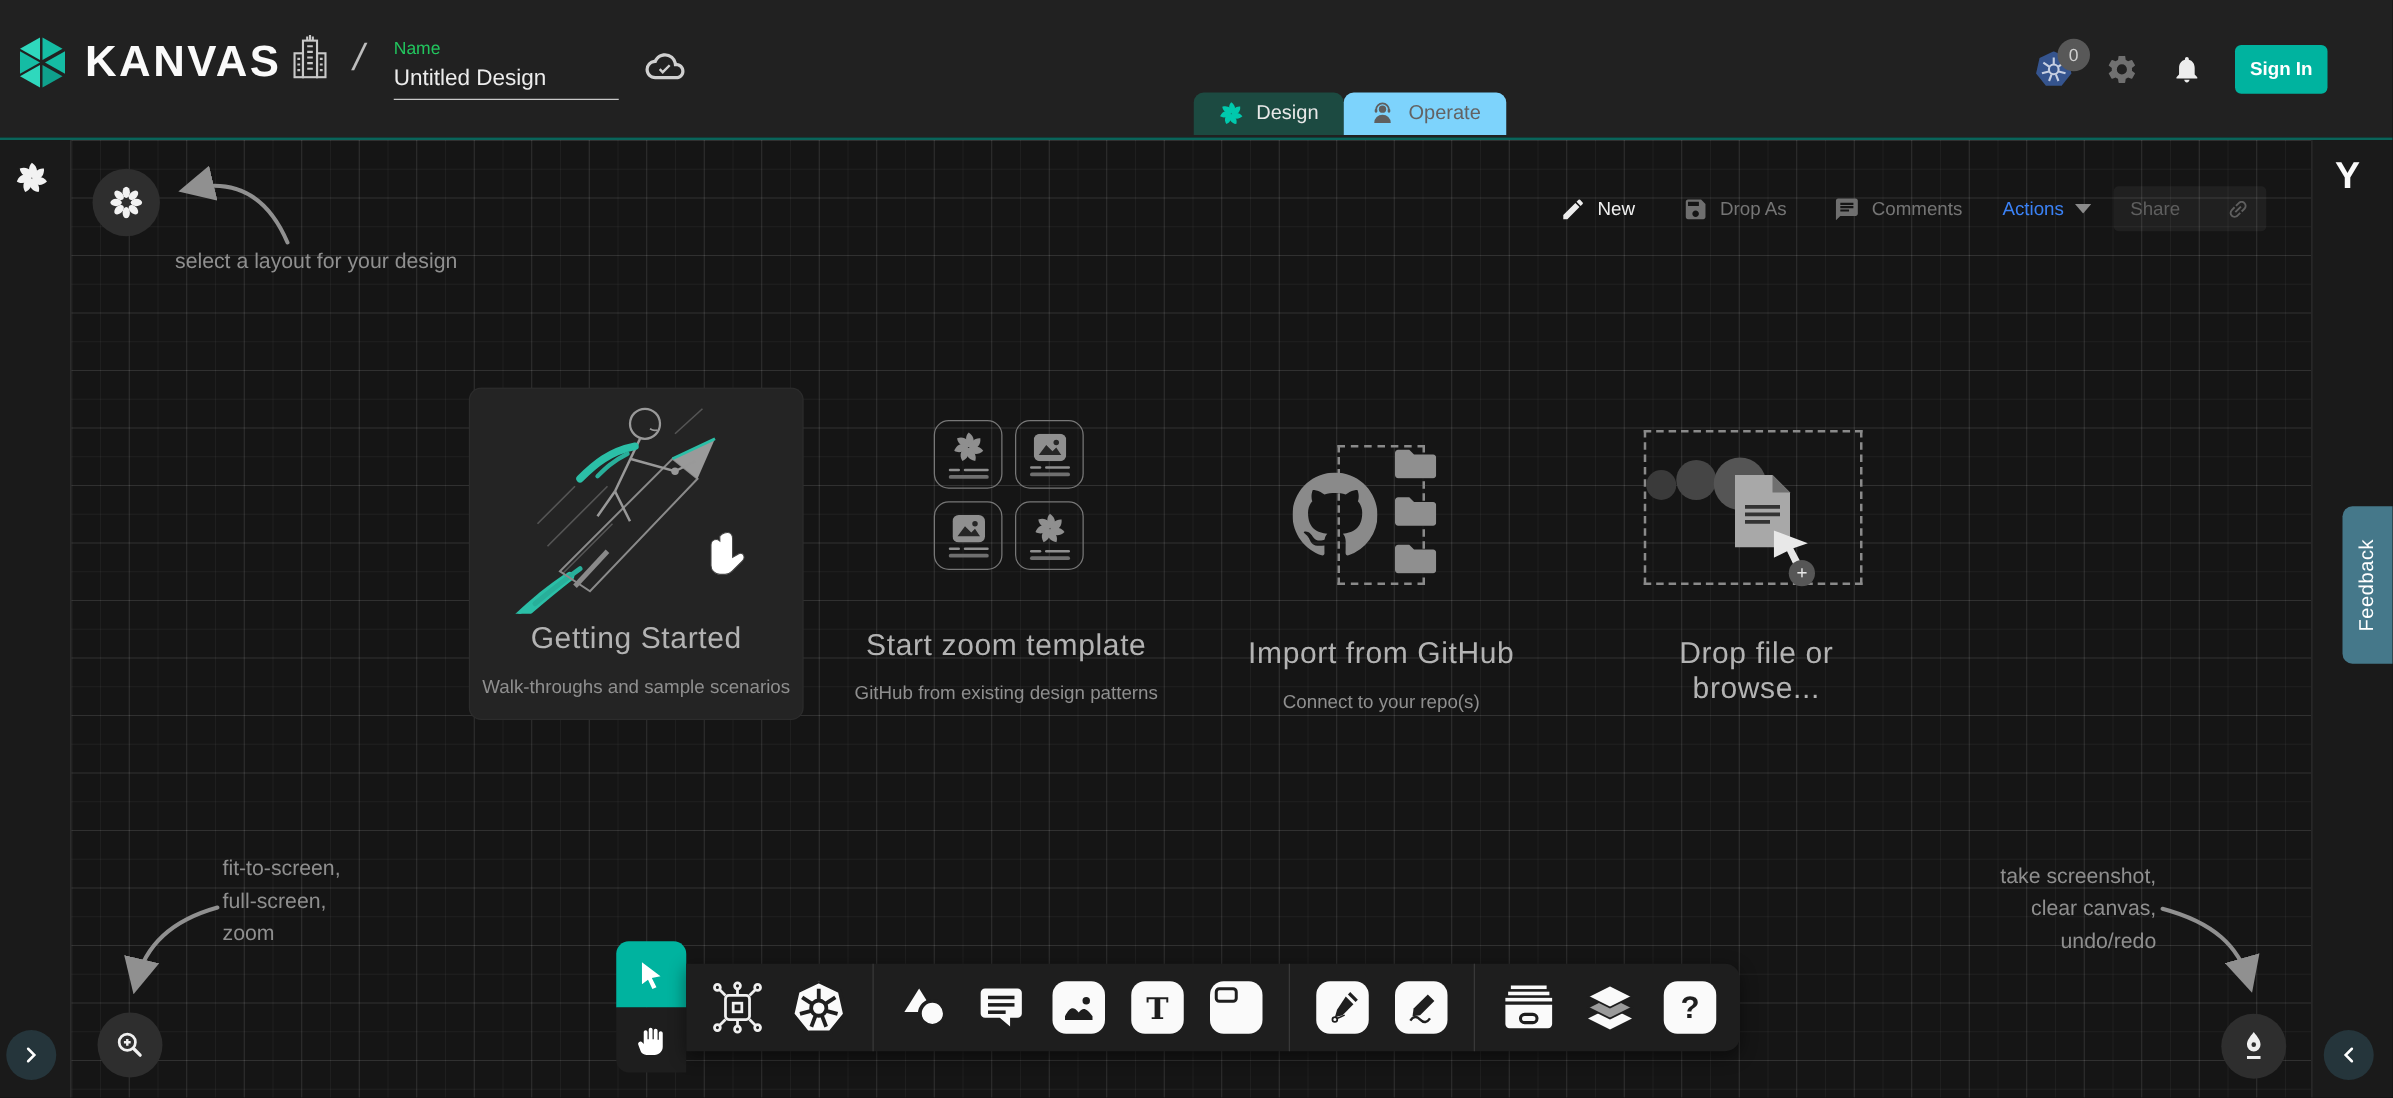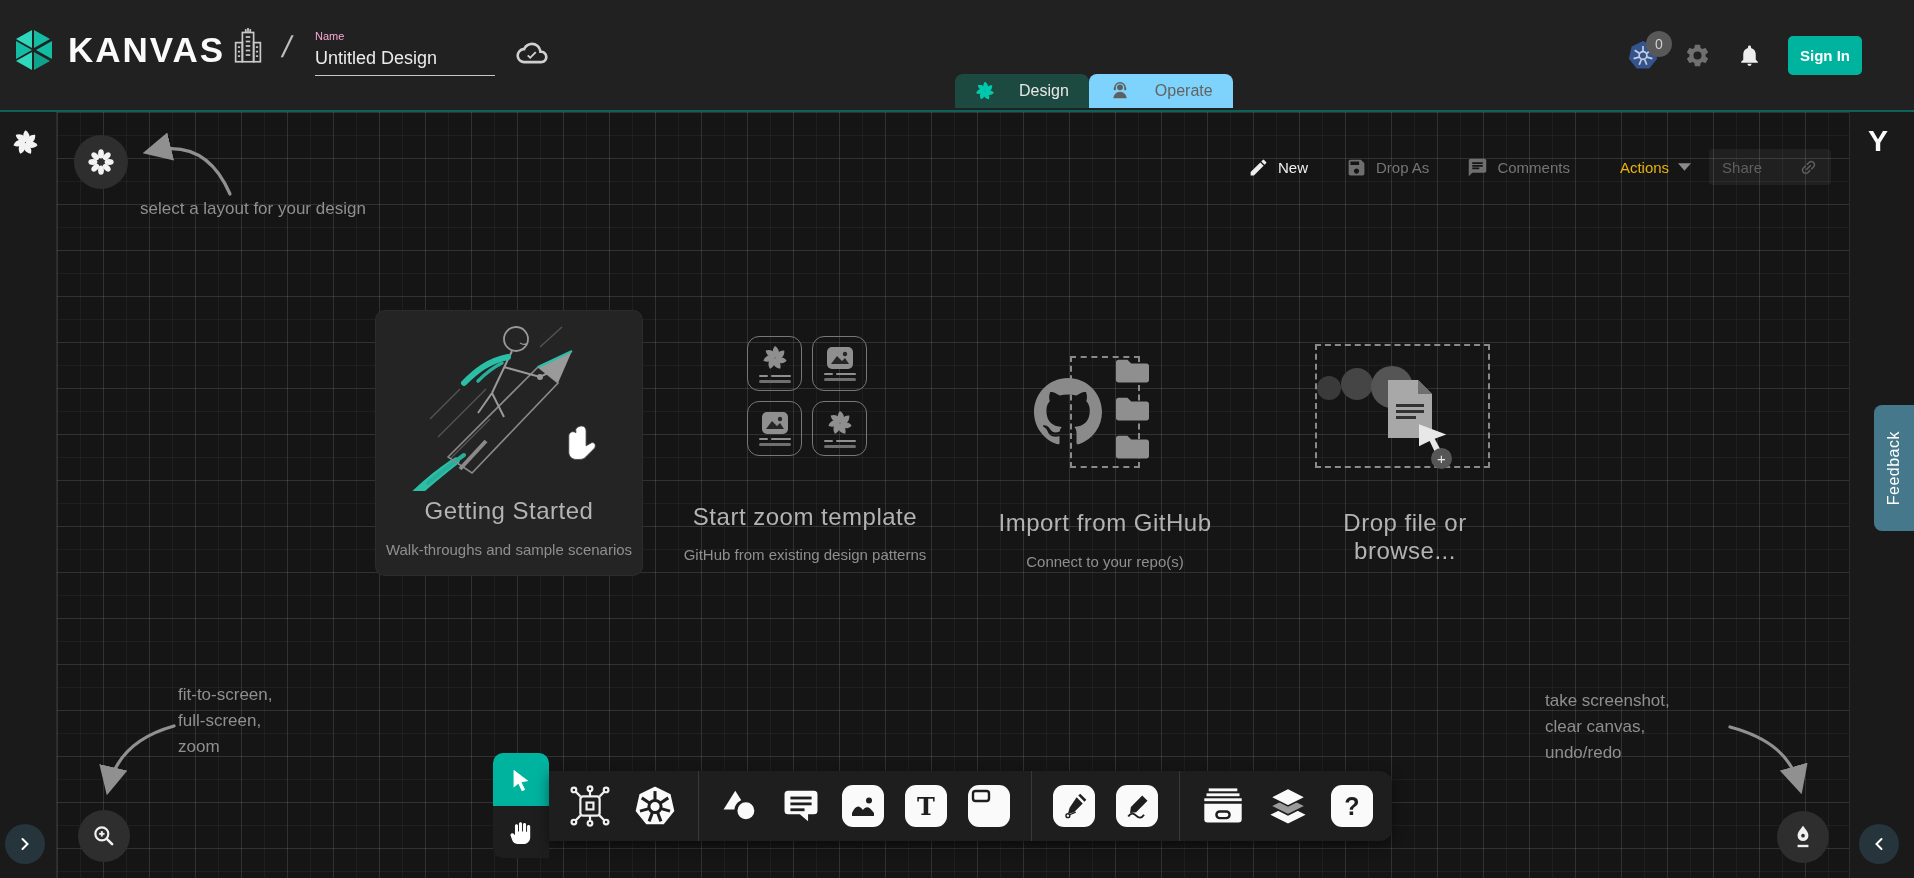--- a/index.html
+++ b/index.html
@@ -18,27 +18,27 @@
     font-family:"Liberation Sans",sans-serif;-webkit-font-smoothing:antialiased}
   .abs{position:absolute}
   svg{display:block}
 
   
   #header{position:absolute;left:0;top:0;width:1914px;height:110px;background:var(--header-bg)}
   .brand-wrap{position:absolute;left:12px;top:28px;display:flex;align-items:center;gap:12px}
   .brand-text{color:#fafafa;font-size:35px;font-weight:700;letter-spacing:2px}
   .hdr-sep{position:absolute;left:283px;top:30px;color:#bdbdbd;font-size:30px;font-weight:300;transform:skewX(-12deg)}
   .name-group{position:absolute;left:315px;top:30px}
-  .name-label{color:#f9a8d4;font-size:11px}
+  .name-label{color:#22c55e;font-size:14px}
   .name-input{display:block;margin-top:4px;width:180px;background:transparent;border:none;
     border-bottom:1px solid #c7c7c7;color:#ececec;font-size:18px;padding:2px 0 6px 0;outline:none;
     font-family:"Liberation Sans",sans-serif}
   .cloud-wrap{position:absolute;left:516px;top:40px;background:none;border:none;cursor:pointer}
   .tabs{position:absolute;left:955px;bottom:2px;display:flex;align-items:flex-end}
-  .tab{display:flex;align-items:center;gap:24px;height:34px;padding:16px 20px;border:none;cursor:pointer;
+  .tab{display:flex;align-items:center;gap:10px;height:34px;padding:16px 20px;border:none;cursor:pointer;
     font-size:16px;border-radius:8px 8px 0 0}
   .tab.active{background:#1c4a41;color:#e8e8e8}
   .tab.inactive{background:#7dd3fc;color:#636363}
   .hdr-right{position:absolute;right:52px;top:0;height:110px;display:flex;align-items:center;gap:26px}
   .icon-btn{background:none;border:none;cursor:pointer;position:relative;display:flex;align-items:center}
   .k8s-badge{position:absolute;right:-14px;top:-10px;width:26px;height:26px;border-radius:50%;
     background:#585858;color:#cfcfcf;font-size:14px;display:flex;align-items:center;justify-content:center}
   .signin{width:74px;height:39px;border:none;border-radius:5px;background:var(--accent);
     color:#fff;font-size:15px;font-weight:700;cursor:pointer;font-family:"Liberation Sans",sans-serif}
 
@@ -52,21 +52,21 @@
       linear-gradient(rgba(255,255,255,.045) 1px,transparent 1px),
       linear-gradient(90deg,rgba(255,255,255,.045) 1px,transparent 1px);
     background-size:46px 46px,46px 46px,23px 23px,23px 23px}
   .strip{position:absolute;top:0;bottom:0;width:57px;background:var(--strip-bg)}
   #strip-left{left:0;border-right:1px solid #2c2c2c}
   #strip-right{right:0;width:65px;border-left:1px solid #2c2c2c}
   .round-circle{border-radius:50%;background:var(--circle);display:flex;align-items:center;justify-content:center;border:none;cursor:pointer}
   .edge-circle{width:40px;height:40px;border-radius:50%;background:#25353b;display:flex;align-items:center;justify-content:center;border:none;cursor:pointer}
 
   .hint{color:var(--dim);font-size:17px;line-height:26px}
-  .hint-right{text-align:left}
+  .hint-right{text-align:right}
 
   
   #canvas-toolbar{position:absolute;left:1248px;top:36px;height:38px;display:flex;align-items:center}
   .ct-item{display:flex;align-items:center;gap:9px;background:none;border:none;cursor:pointer;
     font-size:15px;font-family:"Liberation Sans",sans-serif}
   .ct-new{color:#f0f0f0}
   .ct-dim{color:#757575}
   .share-pill{margin-left:18px;width:122px;height:36px;border-radius:4px;background:rgba(255,255,255,.05);
     display:flex;align-items:center;justify-content:space-between;padding:0 13px;border:none;cursor:default;
     color:#5f5f5f;font-size:15px;font-family:"Liberation Sans",sans-serif}
@@ -290,21 +290,21 @@
           <path d="M17 3H5c-1.11 0-2 .9-2 2v14c0 1.1.89 2 2 2h14c1.1 0 2-.9 2-2V7l-4-4zm-5 16c-1.66 0-3-1.34-3-3s1.34-3 3-3 3 1.34 3 3-1.34 3-3 3zm3-10H5V5h10v4z"></path>
         </svg>
       <span>Drop As</span>
     </button>
     <button class="ct-item ct-dim" style="margin-left:38px">
       <svg width="21" height="21" viewBox="0 0 24 24" fill="#6f6f6f">
           <path d="M20 2H4c-1.1 0-1.99.9-1.99 2L2 22l4-4h14c1.1 0 2-.9 2-2V4c0-1.1-.9-2-2-2zM6 9h12v2H6V9zm8 5H6v-2h8v2zm4-6H6V6h12v2z"></path>
         </svg>
       <span>Comments</span>
     </button>
-    <button class="ct-item" style="margin-left:50px;color:#eab308">
+    <button class="ct-item" style="margin-left:32px;color:#3b82f6">
       <span>Actions</span>
       <svg width="13" height="8" viewBox="0 0 12 7">
           <polygon points="0,0 12,0 6,7" fill="#8a8a8a"></polygon>
         </svg>
     </button>
     <button class="share-pill">
       <span>Share</span>
       <svg width="19" height="19" viewBox="0 0 24 24" fill="#5f5f5f">
           <path d="M3.9 12c0-1.71 1.39-3.1 3.1-3.1h4V7H7c-2.76 0-5 2.24-5 5s2.24 5 5 5h4v-1.9H7c-1.71 0-3.1-1.39-3.1-3.1zM8 13h8v-2H8v2zm9-6h-4v1.9h4c1.71 0 3.1 1.39 3.1 3.1s-1.39 3.1-3.1 3.1h-4V17h4c2.76 0 5-2.24 5-5s-2.24-5-5-5z" transform="rotate(-45 12 12)"></path>
         </svg>

